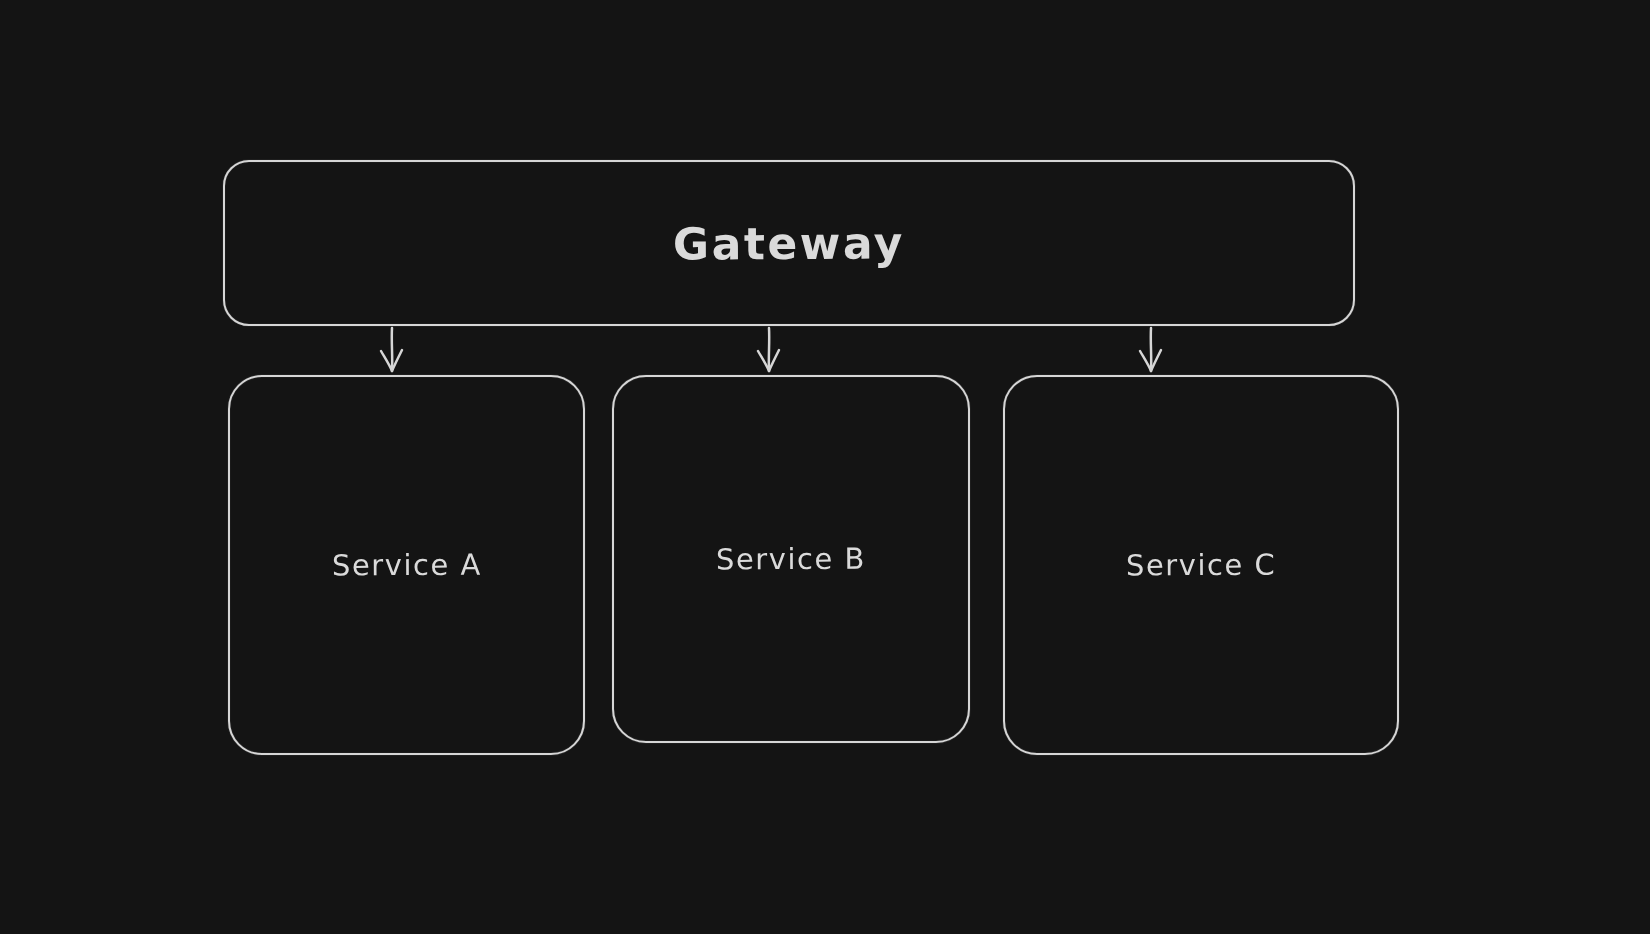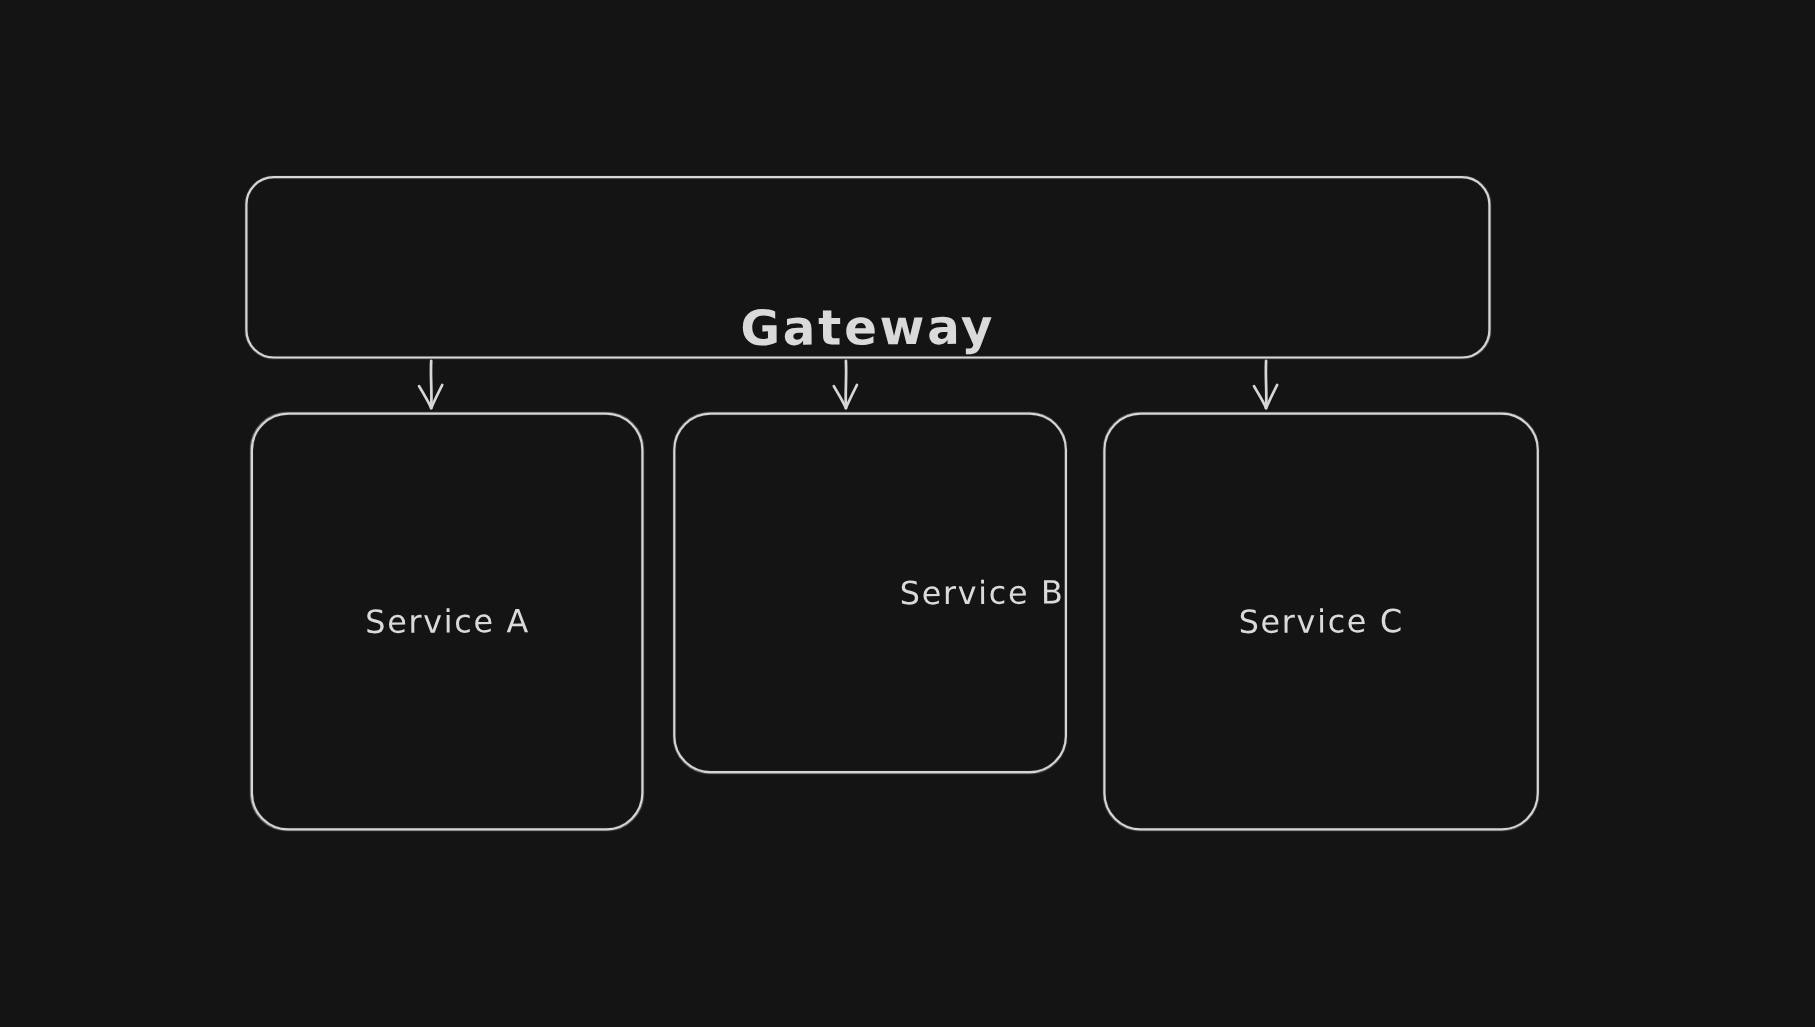--- a/index.html
+++ b/index.html
@@ -24,36 +24,34 @@
     align-items: center;
     justify-content: center;
     box-sizing: border-box;
   }
   .node-gateway {
     left: 223px;
     top: 160px;
     width: 1132px;
     height: 166px;
     border-radius: 26px;
-    align-items: flex-end;
   }
   .node-service-a {
     left: 228px;
     top: 375px;
     width: 357px;
     height: 380px;
     border-radius: 34px;
   }
   .node-service-b {
     left: 612px;
     top: 375px;
     width: 358px;
-    height: 328px;
+    height: 368px;
     border-radius: 34px;
-    justify-content: flex-end;
   }
   .node-service-c {
     left: 1003px;
     top: 375px;
     width: 396px;
     height: 380px;
     border-radius: 34px;
   }
   .label {
     color: #dadada;

